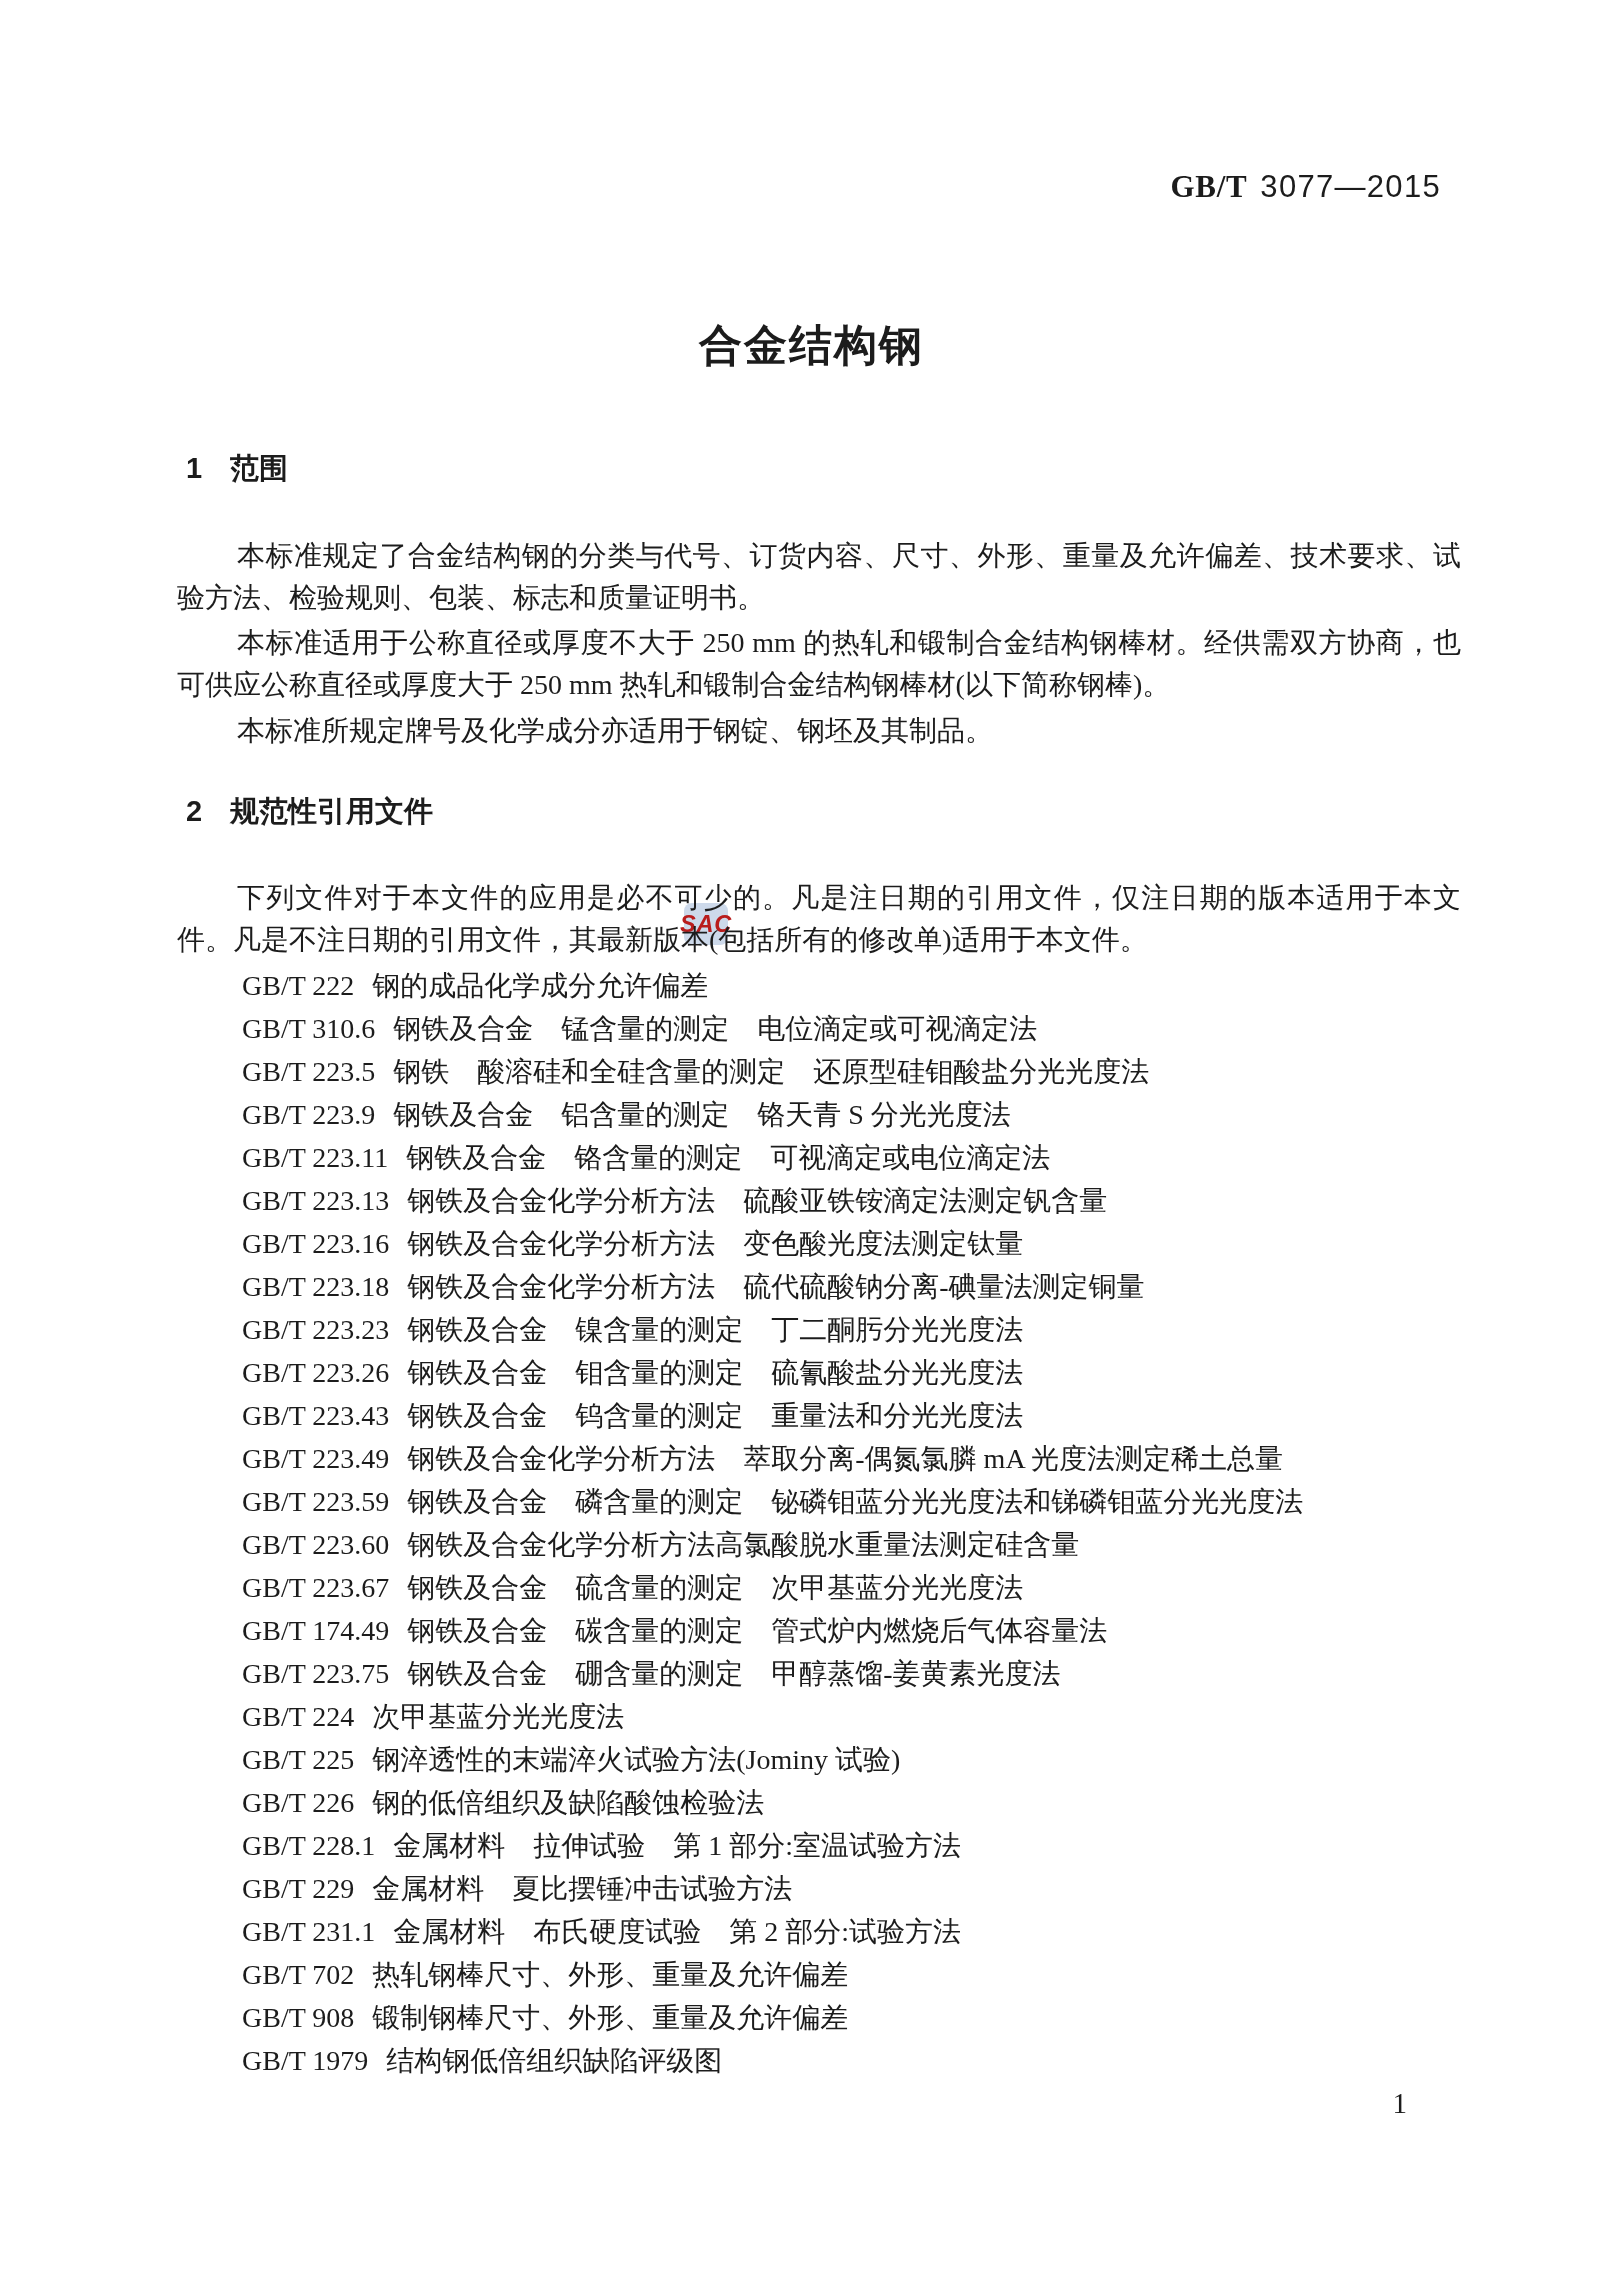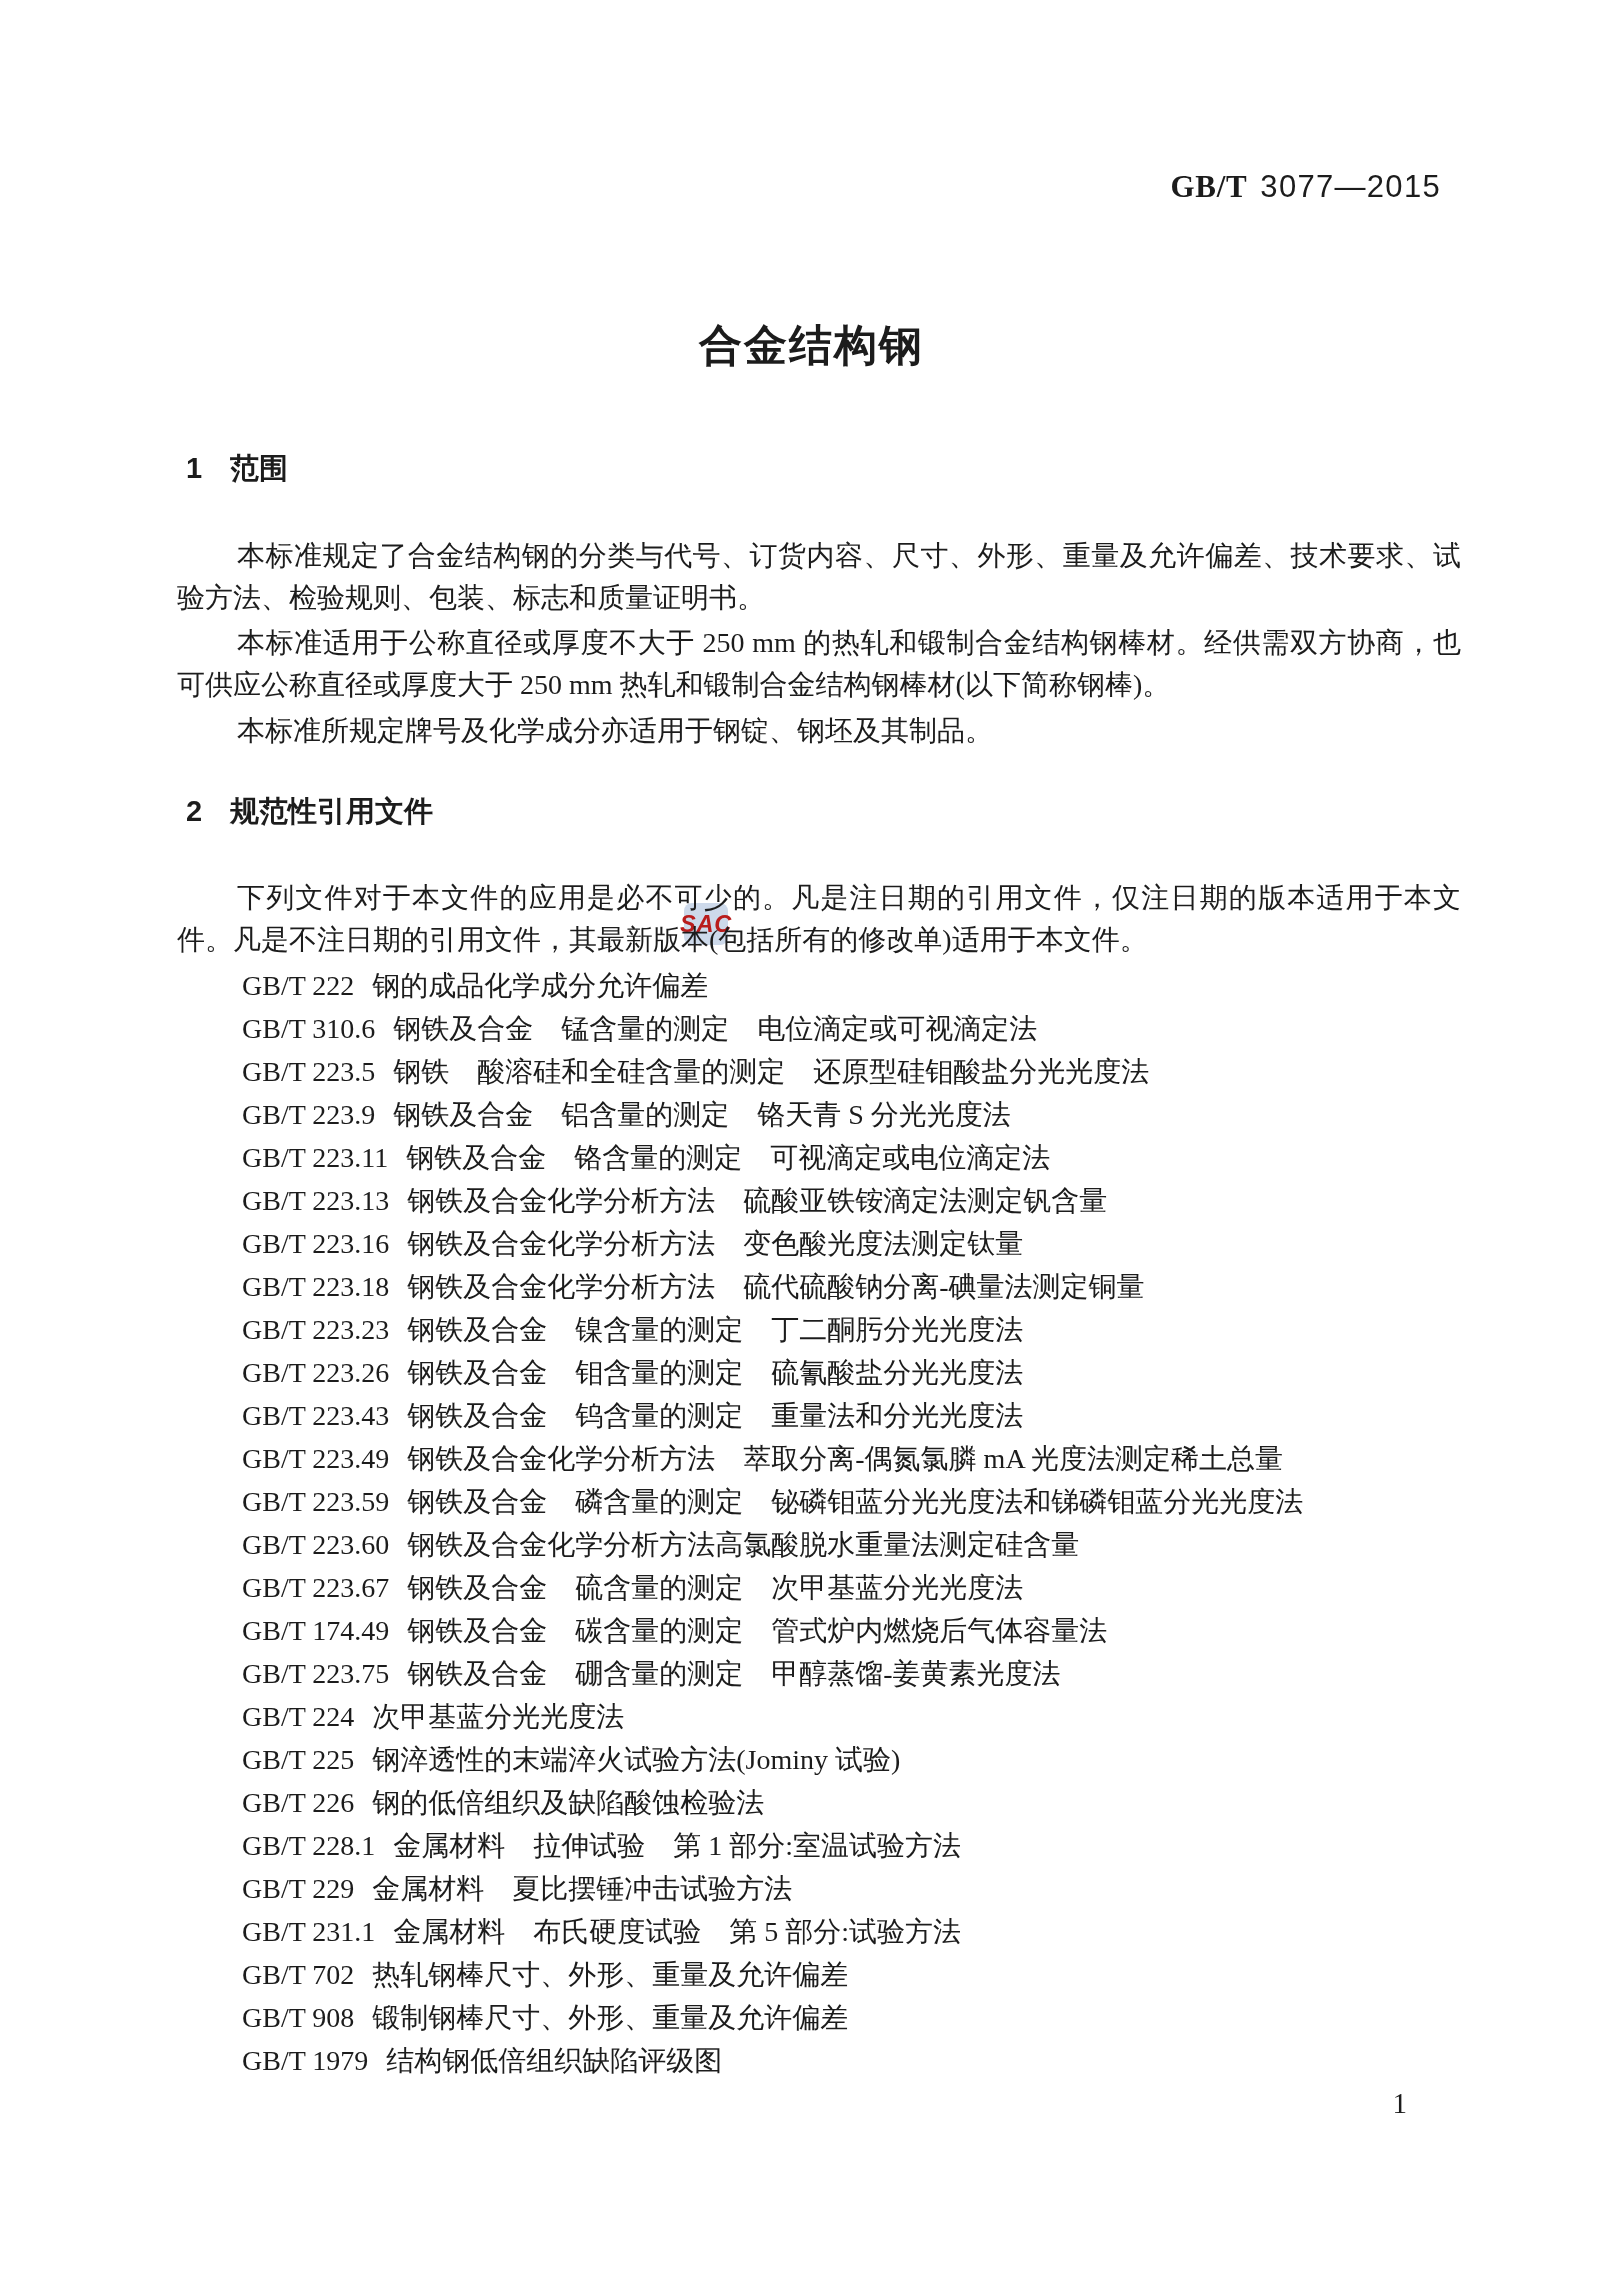--- a/index.html
+++ b/index.html
@@ -225,21 +225,21 @@
         <span class="ref-title">金属材料　拉伸试验　第 1 部分:室温试验方法</span>
       </div>
 
       <div class="ref-item">
         <span class="ref-code">GB/T 229</span>
         <span class="ref-title">金属材料　夏比摆锤冲击试验方法</span>
       </div>
 
       <div class="ref-item">
         <span class="ref-code">GB/T 231.1</span>
-        <span class="ref-title">金属材料　布氏硬度试验　第 5 部分:试验方法</span>
+        <span class="ref-title">金属材料　布氏硬度试验　第 2 部分:试验方法</span>
       </div>
 
       <div class="ref-item">
         <span class="ref-code">GB/T 702</span>
         <span class="ref-title">热轧钢棒尺寸、外形、重量及允许偏差</span>
       </div>
 
       <div class="ref-item">
         <span class="ref-code">GB/T 908</span>
         <span class="ref-title">锻制钢棒尺寸、外形、重量及允许偏差</span>

